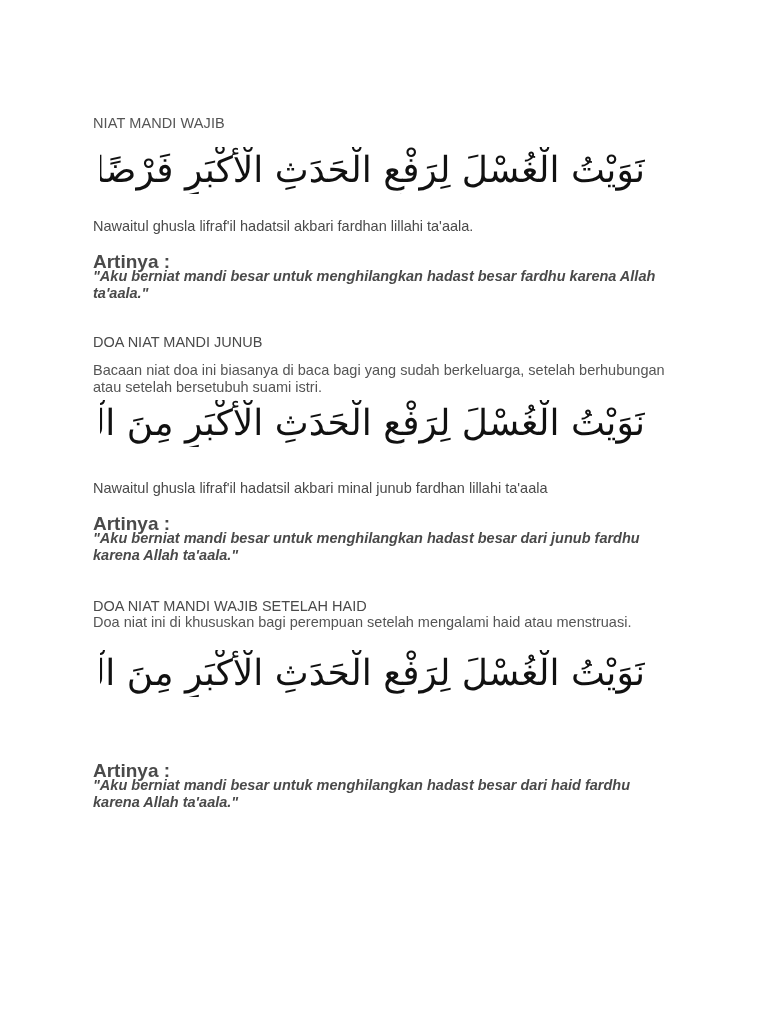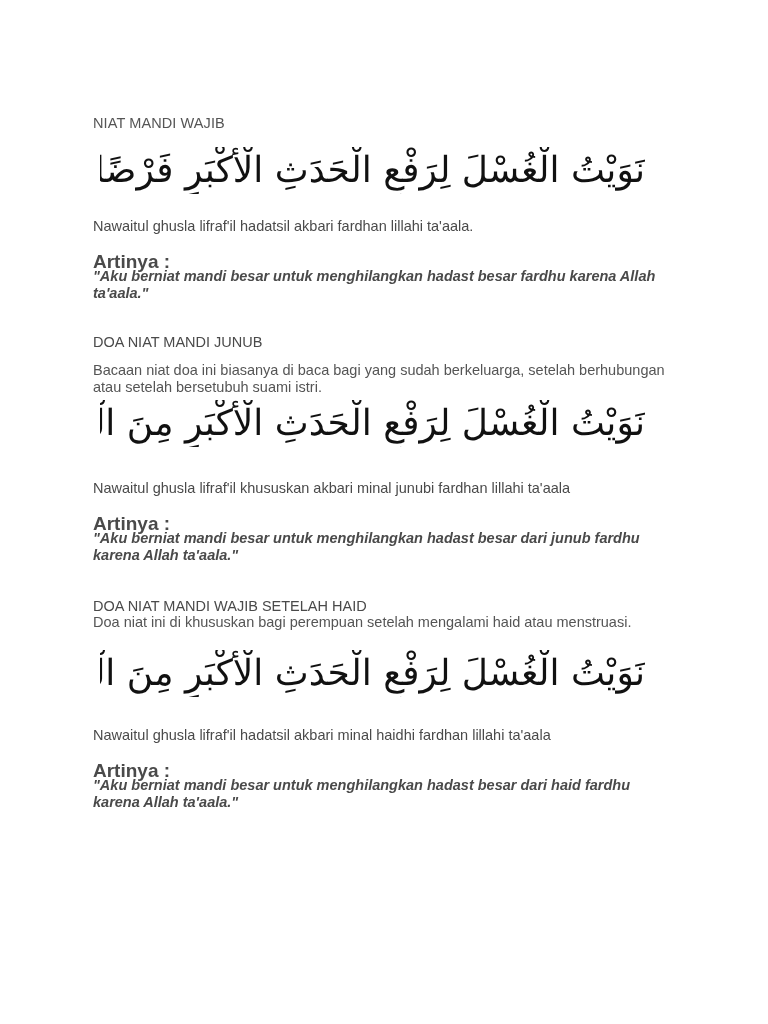--- a/index.html
+++ b/index.html
@@ -78,24 +78,23 @@
   <div class="abs title-plain" style="top:103px;">NIAT MANDI WAJIB</div>
 
   <div class="arabic" style="top:135px;">نَوَيْتُ الْغُسْلَ لِرَفْعِ الْحَدَثِ الْأَكْبَرِ فَرْضًا لِلّٰهِ تَعَالَى</div>
   <div class="abs latin" style="top:206px;">Nawaitul ghusla lifraf'il hadatsil akbari fardhan lillahi ta'aala.</div>
   <div class="abs artinya-label" style="top:239px;">Artinya :</div>
   <div class="abs translation" style="top:256px;">"Aku berniat mandi besar untuk menghilangkan hadast besar fardhu karena Allah ta'aala."</div>
 
   <div class="abs heading" style="top:322px;">DOA NIAT MANDI JUNUB</div>
   <div class="abs body-text" style="top:339px;margin-top:11px;">Bacaan niat doa ini biasanya di baca bagi yang sudah berkeluarga, setelah berhubungan atau setelah bersetubuh suami istri.</div>
   <div class="arabic" style="top:388px;">نَوَيْتُ الْغُسْلَ لِرَفْعِ الْحَدَثِ الْأَكْبَرِ مِنَ الْجُنُبِ فَرْضًا لِلّٰهِ تَعَالَى</div>
-  <div class="abs latin" style="top:468px;">Nawaitul ghusla lifraf'il khususkan akbari minal junubi fardhan lillahi ta'aala</div>
+  <div class="abs latin" style="top:468px;">Nawaitul ghusla lifraf'il hadatsil akbari minal junub fardhan lillahi ta'aala</div>
   <div class="abs artinya-label" style="top:501px;">Artinya :</div>
   <div class="abs translation" style="top:518px;">"Aku berniat mandi besar untuk menghilangkan hadast besar dari junub fardhu karena Allah ta'aala."</div>
 
   <div class="abs body-text" style="top:602px;">Doa niat ini di khususkan bagi perempuan setelah mengalami haid atau menstruasi.</div>
   <div class="abs heading" style="top:586px;">DOA NIAT MANDI WAJIB SETELAH HAID</div>
   <div class="arabic" style="top:638px;">نَوَيْتُ الْغُسْلَ لِرَفْعِ الْحَدَثِ الْأَكْبَرِ مِنَ الْحَيْضِ فَرْضًا لِلّٰهِ تَعَالَى</div>
-  <div class="abs latin" style="top:715px;">Nawaitul ghusla lifraf'il hadatsil akbari minal haidhi fardhan lillahi ta'aala</div>
   <div class="abs artinya-label" style="top:748px;">Artinya :</div>
   <div class="abs translation" style="top:765px;">"Aku berniat mandi besar untuk menghilangkan hadast besar dari haid fardhu karena Allah ta'aala."</div>
 
 </div>
 
 </body></html>

